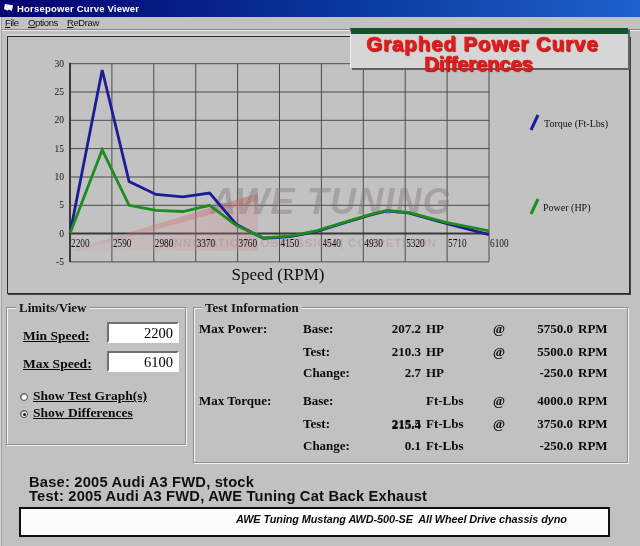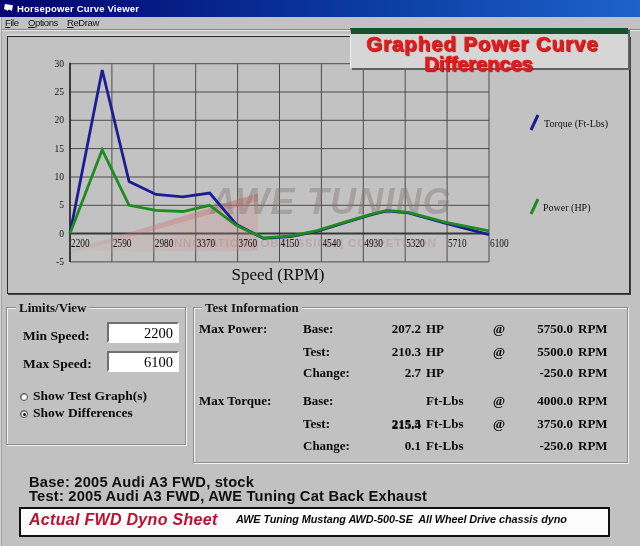--- a/index.html
+++ b/index.html
@@ -27,21 +27,21 @@
     padding-top:0px; letter-spacing:0px;
     text-shadow:1px 1px 1px #991010; -webkit-text-stroke:0.7px #df1d1d; }
 
   .groupbox { position:absolute; border:1px solid #8e8e8e; box-shadow: 1px 1px 0 #f2f2f2, inset 1px 1px 0 #f2f2f2; }
   .gtitle { position:absolute; top:-8px; background:#c2c2c2; padding:0 3px;
     font-family:"Liberation Serif", serif; font-weight:bold; font-size:13px; color:#111;}
   .lv { left:6px; top:307px; width:180px; height:138px; }
   .ti { left:193px; top:307px; width:435px; height:156px; }
 
   .slabel { position:absolute; font-family:"Liberation Serif", serif; font-weight:bold;
-    font-size:13.5px; color:#0a0a0a; }
+    font-size:13.5px; color:#0a0a0a;text-decoration:underline; }
   .inbox { position:absolute; width:72px; height:21px; background:#fff;
     border-top:2px solid #707070; border-left:2px solid #707070;
     border-bottom:2px solid #fdfdfd; border-right:2px solid #fdfdfd;
     font-family:"Liberation Serif", serif; font-size:14.5px; text-align:right;
     padding:1px 4px 0 0; color:#000; }
   .radio { position:absolute; width:8px; height:8px; border-radius:50%;
     background:#fff; border:1px solid #4e4e4e;
     box-shadow:inset 0.5px 0.5px 1px #666; }
   .radio.sel:before { content:""; position:absolute; left:1.5px; top:1.5px; width:3px; height:3px;
     border-radius:50%; background:#111; }
@@ -219,15 +219,14 @@
     <div class="tirow num" style="left:150px; top:130px; width:77px;">0.1</div>
     <div class="tirow" style="left:232px; top:130px;">Ft-Lbs</div>
     <div class="tirow num" style="left:310px; top:130px; width:69px;">-250.0</div>
     <div class="tirow" style="left:384px; top:130px;">RPM</div>
   </div>
 
   <div class="bline" style="top:474px;">Base: 2005 Audi A3 FWD, stock</div>
   <div class="bline" style="top:488px;">Test: 2005 Audi A3 FWD, AWE Tuning Cat Back Exhaust</div>
 
   <div class="bbox">
-    <div class="btitle">Actual FWD Dyno Sheet</div>
     <div class="bsub">AWE Tuning Mustang AWD-500-SE&nbsp; All Wheel Drive chassis dyno</div>
   </div>
 
 </body></html>

